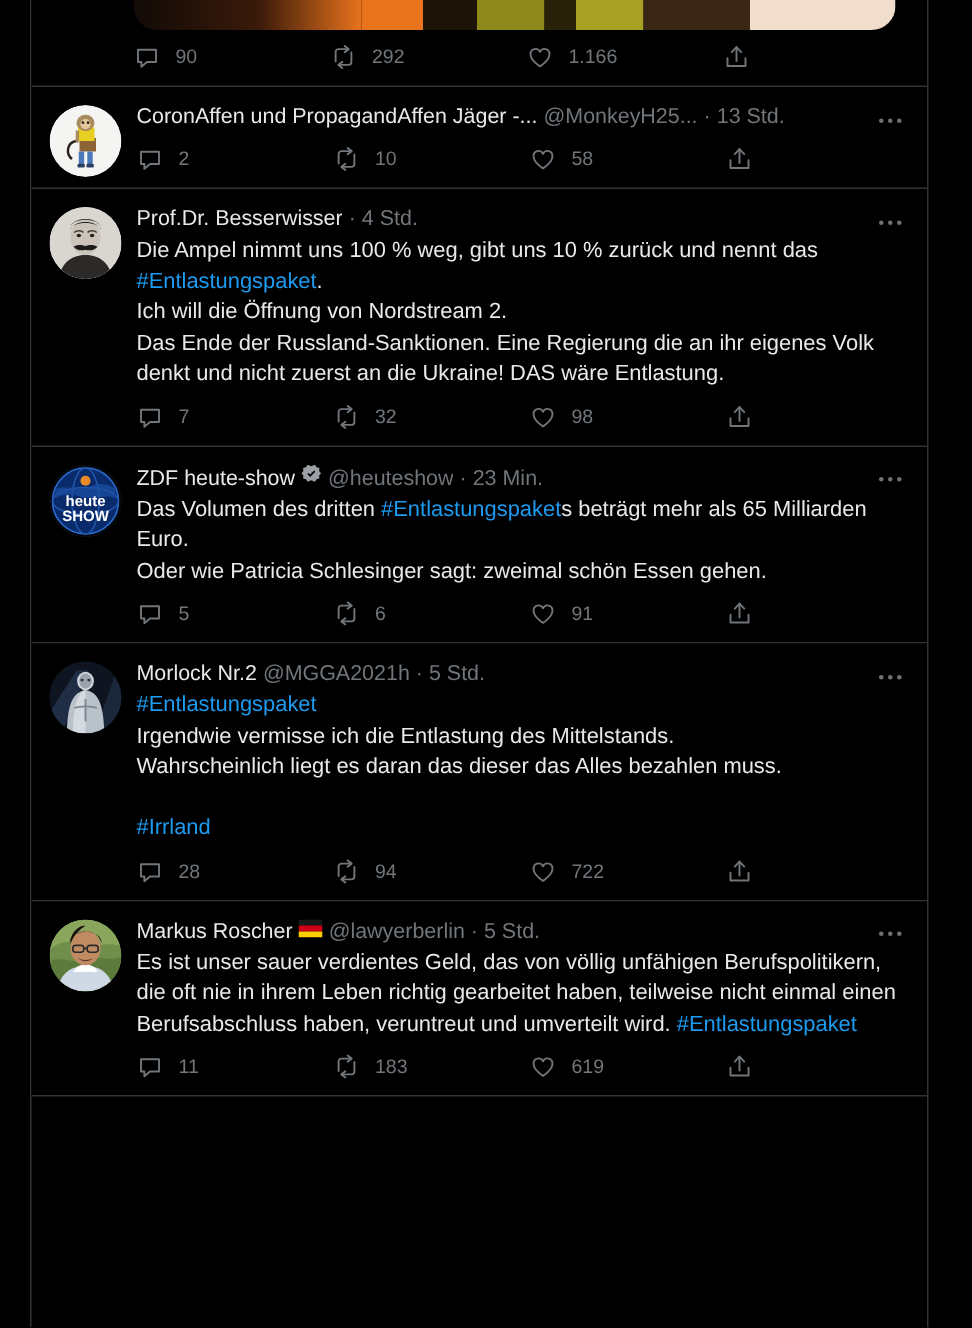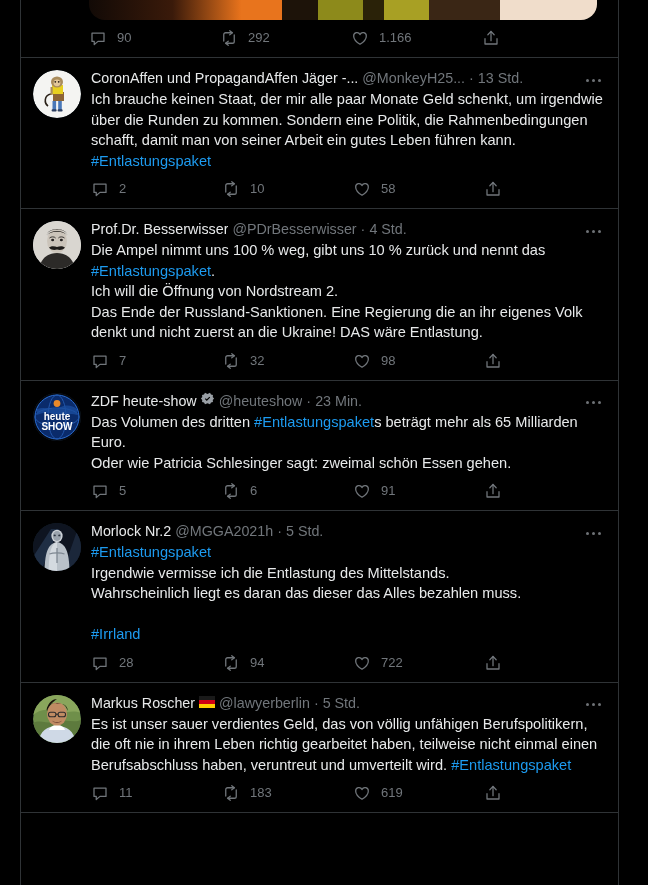--- a/index.html
+++ b/index.html
@@ -207,21 +207,20 @@
           </div>
     </div>
     <div class="body-col">
       <div class="headline">
         <span class="name">CoronAffen und PropagandAffen Jäger -...</span>
 
         <span class="handle">@MonkeyH25...</span>
         <span class="dot">·</span>
         <span class="time">13 Std.</span>
       </div>
-      <div class="text">Ich brauche keinen Staat, der mir alle paar Monate Geld schenkt, um irgendwie über die Runden zu kommen. Sondern eine Politik, die Rahmenbedingungen schafft, damit man von seiner Arbeit ein gutes Leben führen kann. <span class="link">#Entlastungspaket</span></div>
       <div class="actions">
     <div class="act">
       <span>
                 <svg viewBox="0 0 24 24" fill="none" stroke="#71767b" stroke-width="1.7">
                   <path d="M4 5.5h16v11H12l-5 4.2V16.5H4z" stroke-linejoin="round"></path>
                 </svg>
               </span>
       <span class="cnt">2</span>
     </div>
     <div class="act">
@@ -275,21 +274,20 @@
         <path d="M16.5 17 C18 15.5 21.5 15.5 22.6 17" stroke="#3a3734" stroke-width="1" fill="none"></path>
         <path d="M25.4 17 C26.5 15.5 30 15.5 31.5 17" stroke="#3a3734" stroke-width="1" fill="none"></path>
         <path d="M16 26.5 C19 24.5 22 25.5 24 26 C26 25.5 29 24.5 32 26.5 C29.5 29.5 26 29 24 28.5 C22 29 18.5 29.5 16 26.5z" fill="#1d1b19"></path>
       </svg>
           </div>
     </div>
     <div class="body-col">
       <div class="headline">
         <span class="name">Prof.Dr. Besserwisser</span>
 
-        <span class="handle">@PDrBesserwisser</span>
         <span class="dot">·</span>
         <span class="time">4 Std.</span>
       </div>
       <div class="text">Die Ampel nimmt uns 100 % weg, gibt uns 10 % zurück und nennt das <span class="link">#Entlastungspaket</span>.
 Ich will die Öffnung von Nordstream 2.
 Das Ende der Russland-Sanktionen. Eine Regierung die an ihr eigenes Volk denkt und nicht zuerst an die Ukraine! DAS wäre Entlastung.</div>
       <div class="actions">
     <div class="act">
       <span>
                 <svg viewBox="0 0 24 24" fill="none" stroke="#71767b" stroke-width="1.7">

